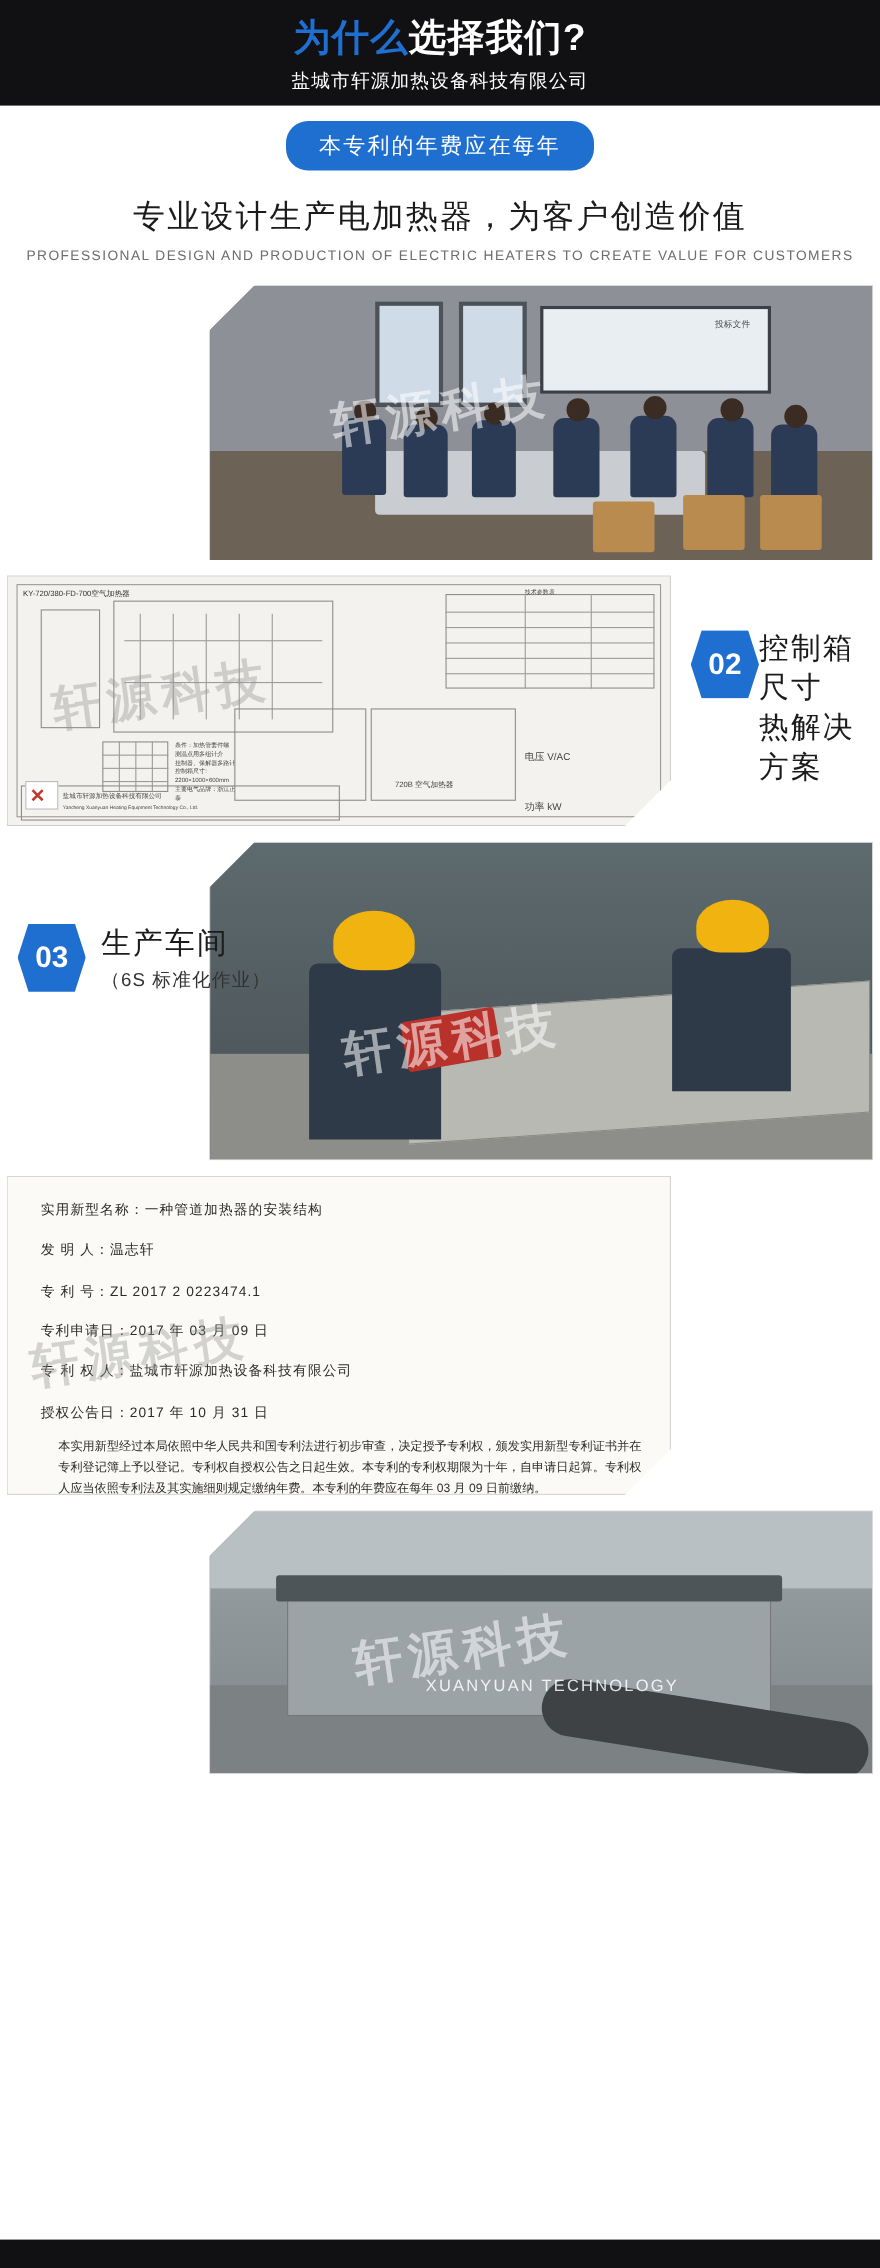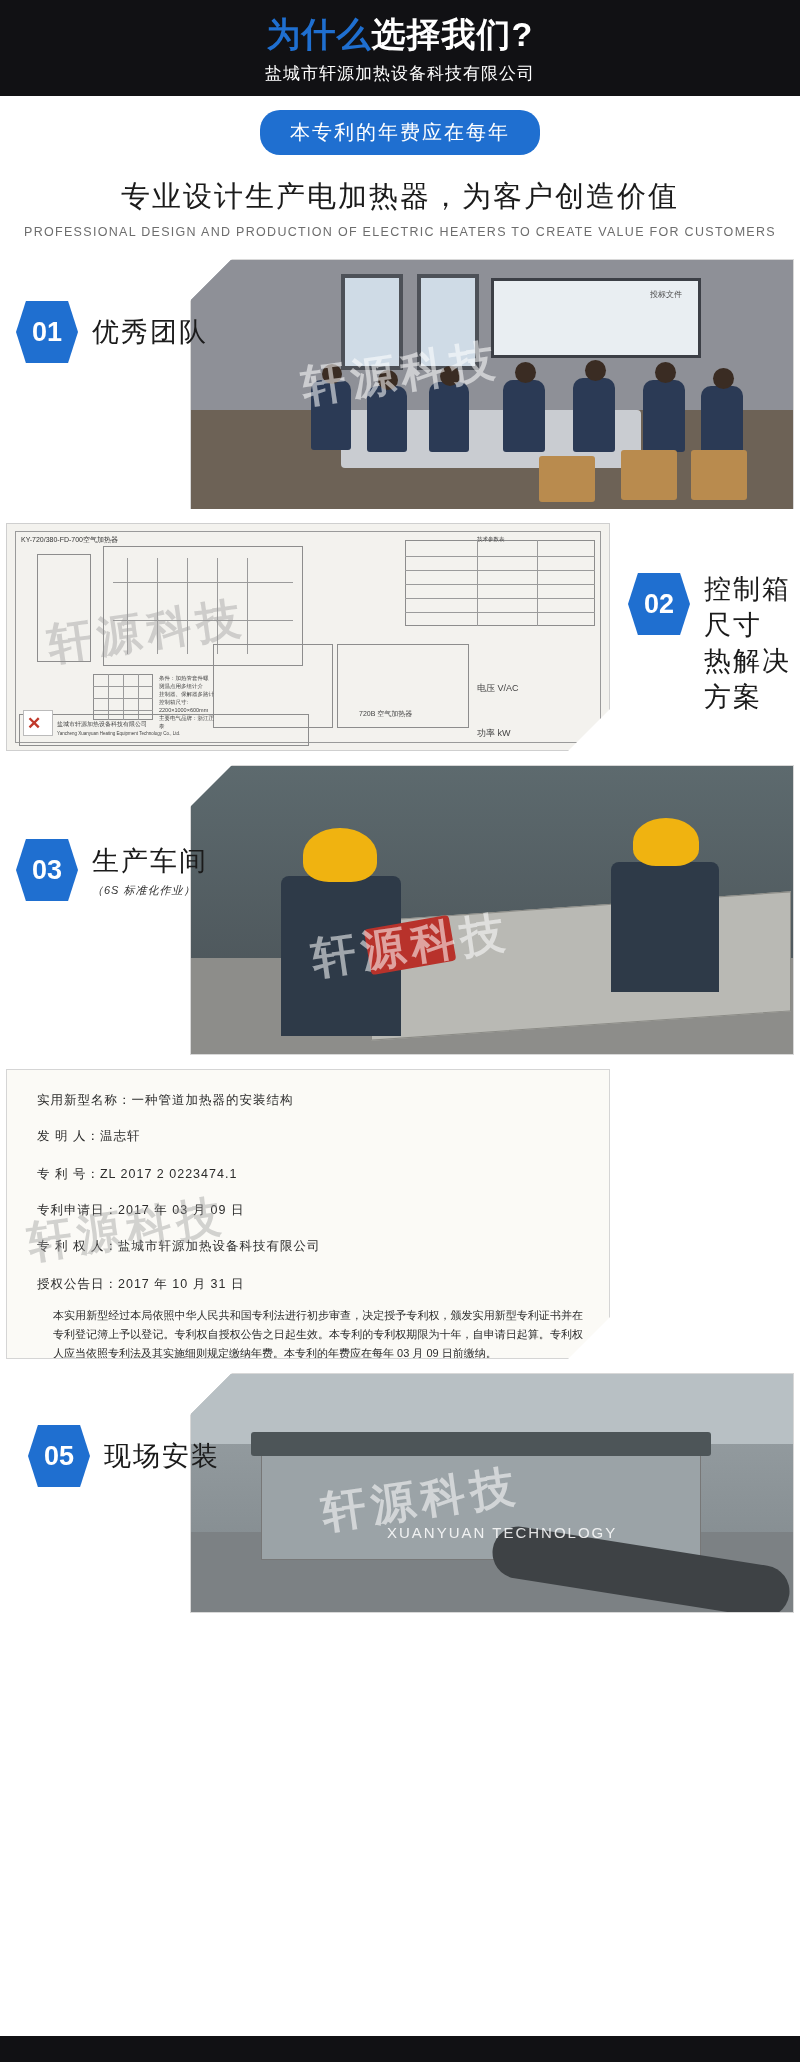--- a/index.html
+++ b/index.html
@@ -99,37 +99,36 @@
     clip-path: polygon(16% 0%, 84% 0%, 100% 50%, 84% 100%, 16% 100%, 0% 50%);
     flex: 0 0 auto;
   }
   .label-cn {
     font-size: 27px;
     color: #1b1b1b;
     letter-spacing: 2px;
     line-height: 36px;
   }
   .label-sub {
-    font-size: 11px;
+    font-size: 17px;
     color: #333;
     letter-spacing: 1px;
     margin-top: 4px;
-    font-style: italic;
   }
   .cap-left {
     position: absolute;
     display: flex;
     align-items: center;
     gap: 14px;
   }
   .cap-right {
     position: absolute;
     display: flex;
     align-items: flex-start;
-    gap: 14px;
+    gap: 0;
   }
 
   
   .wm {
     position: absolute;
     color: rgba(255,255,255,0.55);
     font-size: 44px;
     font-weight: bold;
     letter-spacing: 6px;
     transform: rotate(-8deg);
@@ -251,26 +250,20 @@
       <div class="person" style="left:510px; top:126px; width:42px; height:68px;"></div>
       <div class="head" style="left:522px; top:108px; width:21px; height:21px;"></div>
 
       <div class="chair" style="left:430px; top:190px; width:56px; height:50px;"></div>
       <div class="chair" style="left:500px; top:190px; width:56px; height:50px;"></div>
       <div class="chair" style="left:348px; top:196px; width:56px; height:46px;"></div>
 
       <div class="wm" style="left:110px; top:84px;">轩源科技</div>
     </div>
 
-    <div class="cap-left" style="left:16px; top:42px;">
-      <div class="badge">01</div>
-      <div>
-        <div class="label-cn">优秀团队</div>
-      </div>
-    </div>
   </div>
 
   <div class="section" style="height:228px; margin-top:14px;">
     <div class="photo" id="photo02">
       <div class="dw-border"></div>
       <div class="dw-title">KY-720/380-FD-700空气加热器</div>
 
       <div class="dw-box" style="left:398px; top:16px; width:190px; height:86px;"></div>
       <div class="dw-txt" style="left:470px; top:11px;">技术参数表</div>
       <div class="dw-line" style="left:398px; top:32px; width:190px; height:1px;"></div>
@@ -375,22 +368,16 @@
     <div class="photo" id="photo05">
       <div class="in-sky"></div>
       <div class="in-ground"></div>
       <div class="in-body"></div>
       <div class="in-lid"></div>
       <div class="in-pipe"></div>
       <div class="in-brand">XUANYUAN TECHNOLOGY</div>
       <div class="wm" style="left:130px; top:96px;">轩源科技</div>
     </div>
 
-    <div class="cap-left" style="left:28px; top:52px;">
-      <div class="badge">05</div>
-      <div>
-        <div class="label-cn">现场安装</div>
-      </div>
-    </div>
   </div>
 
   <div class="footer-strip"></div>
 </div>
 
 </body></html>

